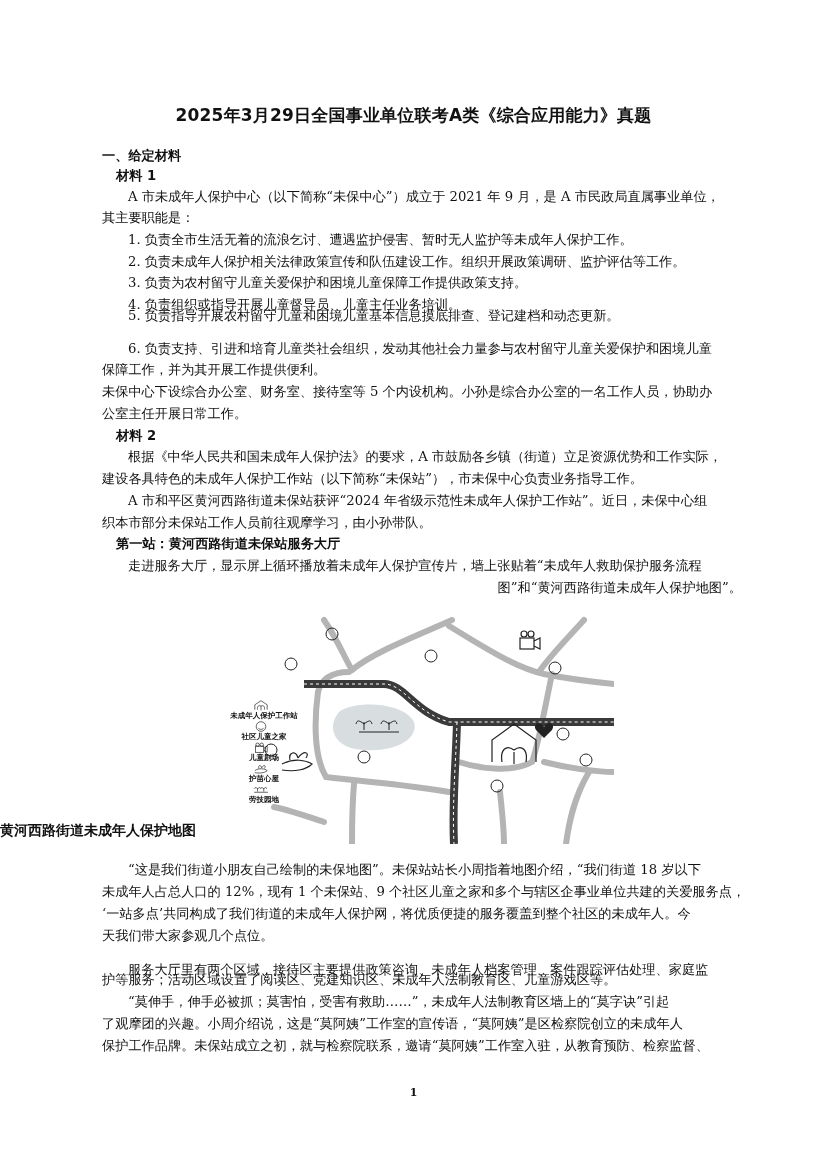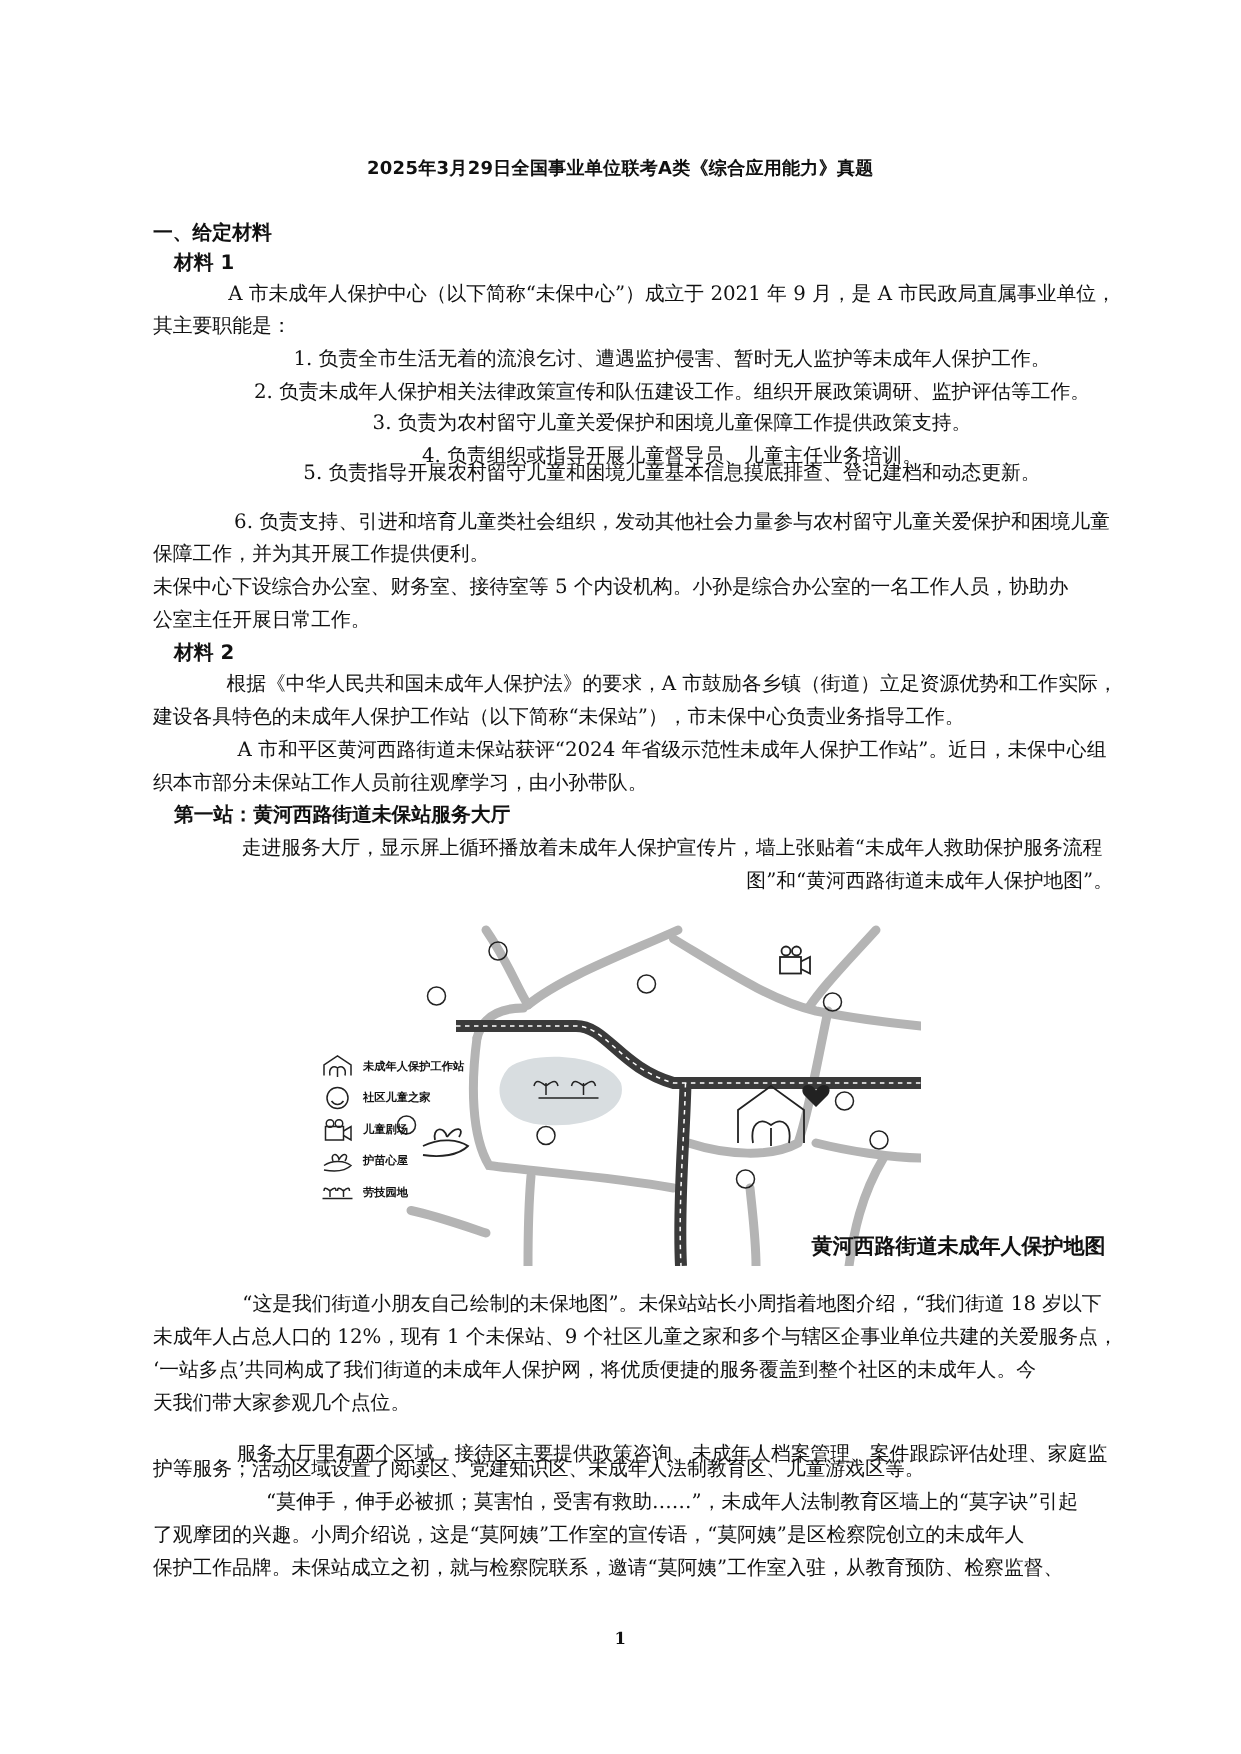--- a/index.html
+++ b/index.html
@@ -1,30 +1,30 @@
 <!DOCTYPE html>
 <html><head>
 <meta charset="utf-8">
 <style>
   html, body { margin:0; padding:0; background:#ffffff; }
   body { width:827px; height:1169px; position:relative; overflow:hidden;
          font-family:"DejaVu Serif", "Liberation Serif", serif; color:#111; }
   .page { position:absolute; left:0; top:0; width:827px; height:1169px; }
   .title { position:absolute; left:0; width:827px; top:104px; text-align:center;
-           font-family:"DejaVu Sans","Liberation Sans",sans-serif; font-weight:bold; font-size:12px; letter-spacing:0.2px; }
+           font-family:"DejaVu Sans","Liberation Sans",sans-serif; font-weight:bold; font-size:17px; letter-spacing:0.2px; }
   .line { position:absolute; left:102px; width:640px; font-size:13.2px; line-height:21px; white-space:nowrap; }
   .bold { font-family:"DejaVu Sans","Liberation Sans",sans-serif; font-weight:bold; }
   .ind { padding-left:14px; }
-  .ind2 { padding-left:26px;text-align:center; }
+  .ind2 { padding-left:26px; }
   .figure { position:absolute; left:214px; top:612px; width:400px; height:232px; }
-  .caption { position:absolute; left:0; width:737px; top:822px; text-align:right;
+  .caption { position:absolute; left:0; width:737px; top:822px; text-align:left;
              font-family:"DejaVu Sans","Liberation Sans",sans-serif; font-weight:bold; font-size:14px; }
   .legend { position:absolute; left:214px; top:700px; width:100px; }
   .legend-item { display:flex; align-items:center; height:21px; font-size:7.5px;
-                 font-family:"DejaVu Sans","Liberation Sans",sans-serif; font-weight:bold; }
+                 font-family:"DejaVu Sans","Liberation Sans",sans-serif; font-weight:bold;flex-direction:column; }
   .legend-item .ico { width:22px; height:16px; margin-right:6px; }
   .pageno { position:absolute; left:0; width:827px; top:1086px; text-align:center; font-size:11px; font-weight:bold; }
 </style>
 </head>
 <body>
 
 <div class="page">
 
   <div class="title">2025年3月29日全国事业单位联考A类《综合应用能力》真题</div>
 

